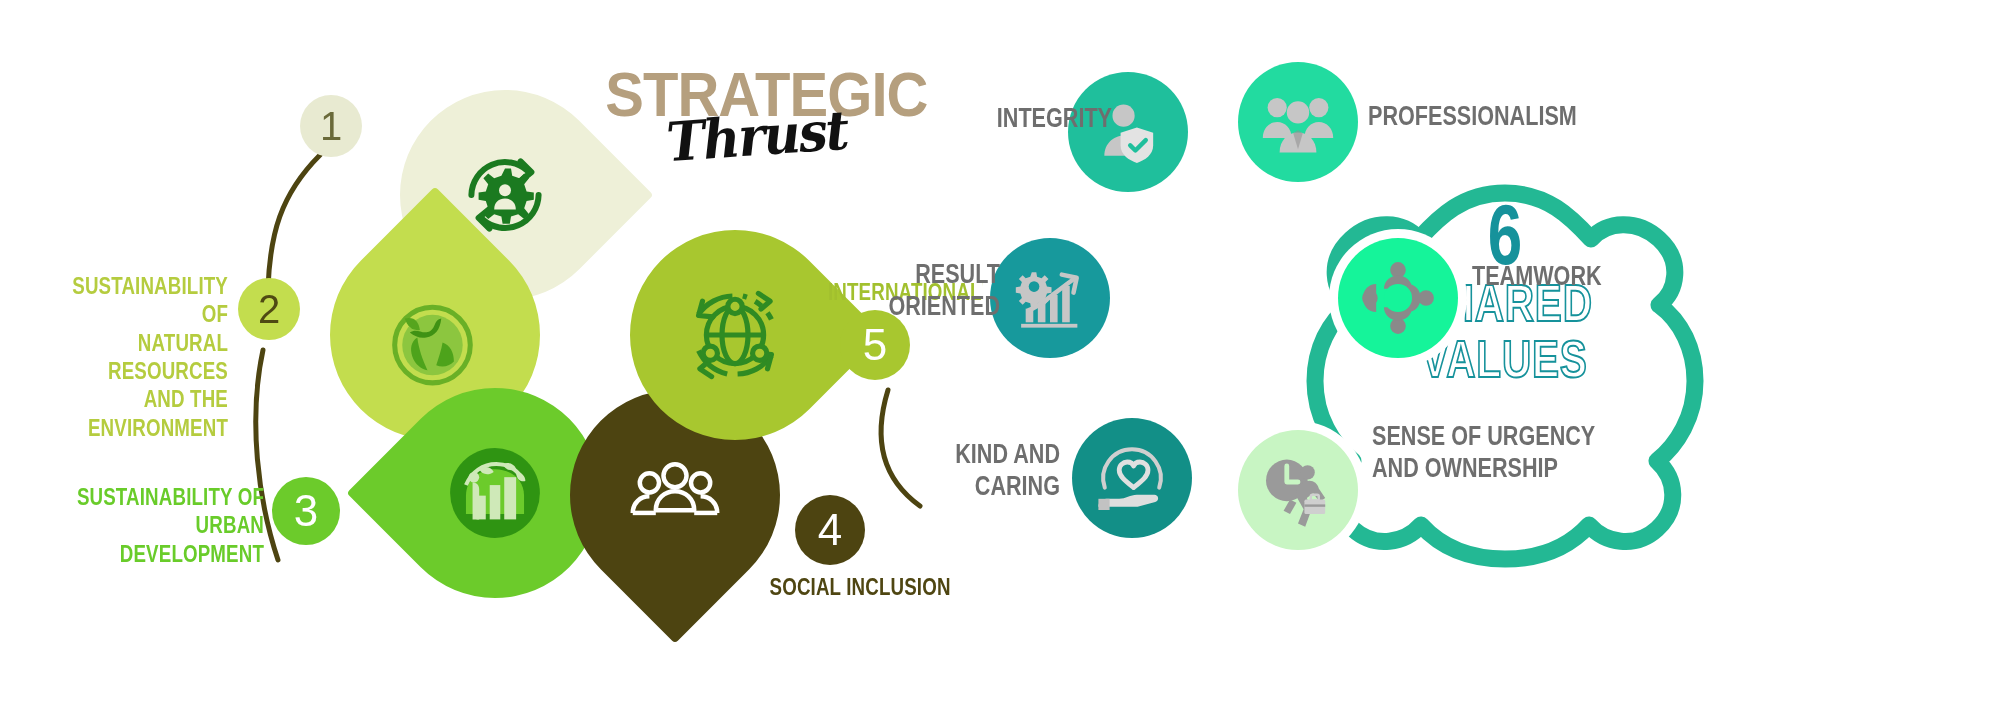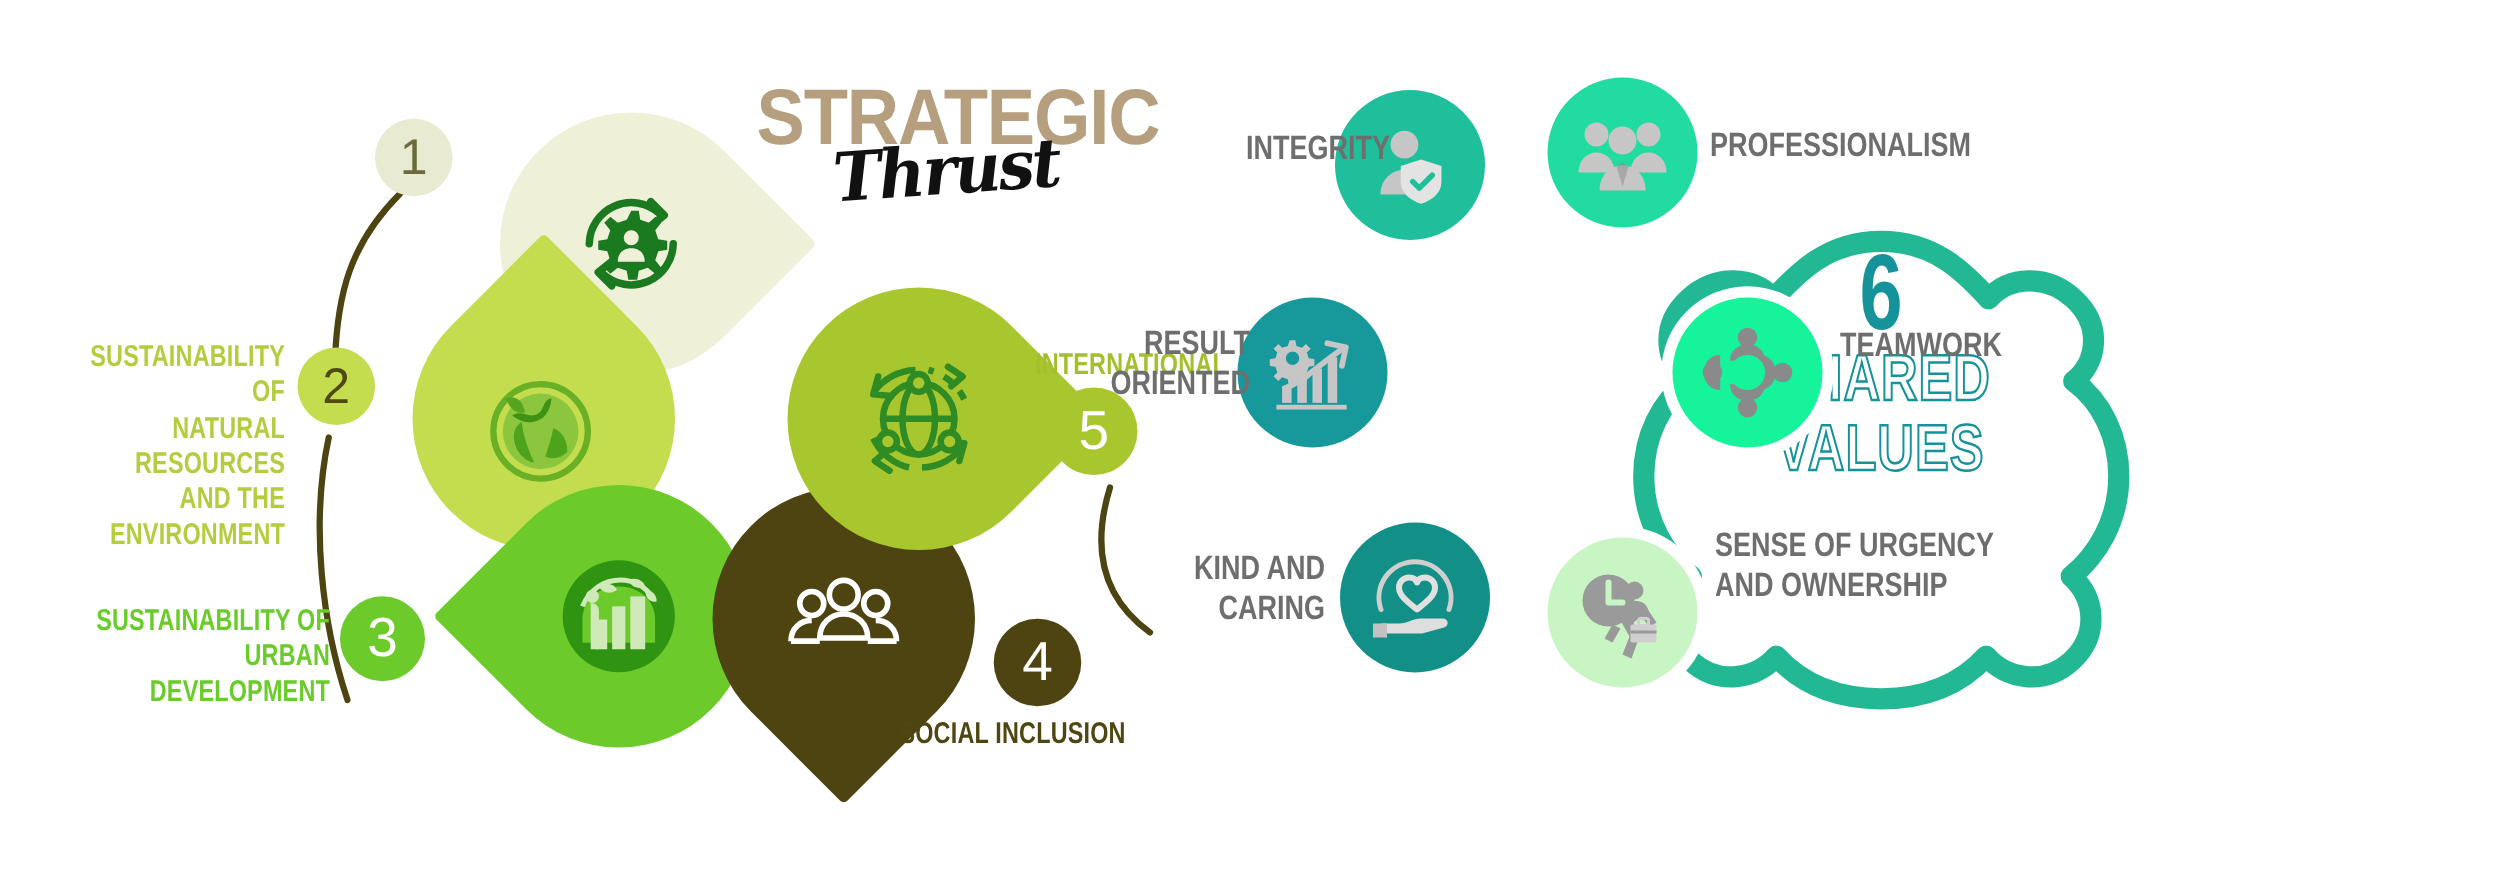--- a/index.html
+++ b/index.html
@@ -204,21 +204,21 @@
       <div class="lbl r" style="color:#b5cc3f;font-size:24px;display:inline-block;text-align:right;">SUSTAINABILITY OF
 NATURAL RESOURCES
 AND THE ENVIRONMENT</div>
     </div>
 
     <div class="abs" style="left:0px;top:483px;width:264px;text-align:right;">
       <div class="lbl r" style="color:#69cc2a;font-size:24px;display:inline-block;text-align:right;">SUSTAINABILITY OF
 URBAN DEVELOPMENT</div>
     </div>
 
-    <div class="abs" style="left:680px;top:573px;width:260px;text-align:center;">
+    <div class="abs" style="left:716px;top:573px;width:260px;text-align:right;">
       <div class="lbl c" style="color:#4f4612;font-size:24px;display:inline-block;">SOCIAL INCLUSION</div>
     </div>
 
     <div class="abs" style="left:828px;top:278px;width:330px;text-align:left;">
       <div class="lbl l" style="color:#a2c02e;font-size:24px;display:inline-block;">INTERNATIONALIZATION</div>
     </div>
   </div>
 
   <div class="abs" style="left:1000px;top:0;width:1000px;height:706px;">
 

